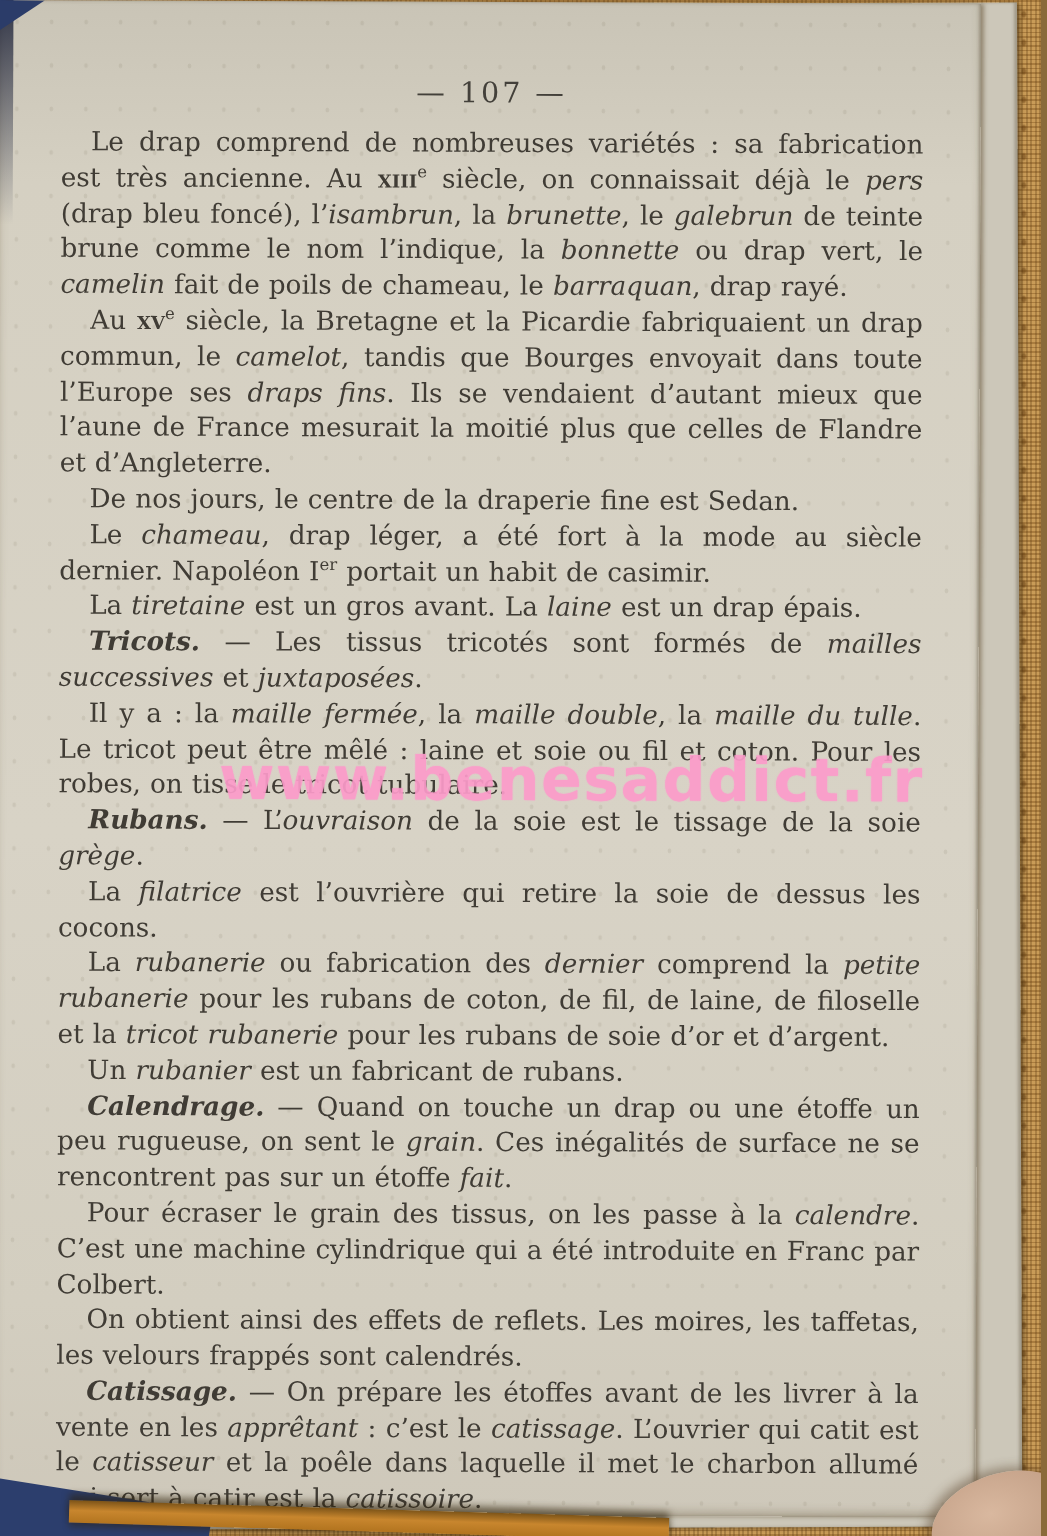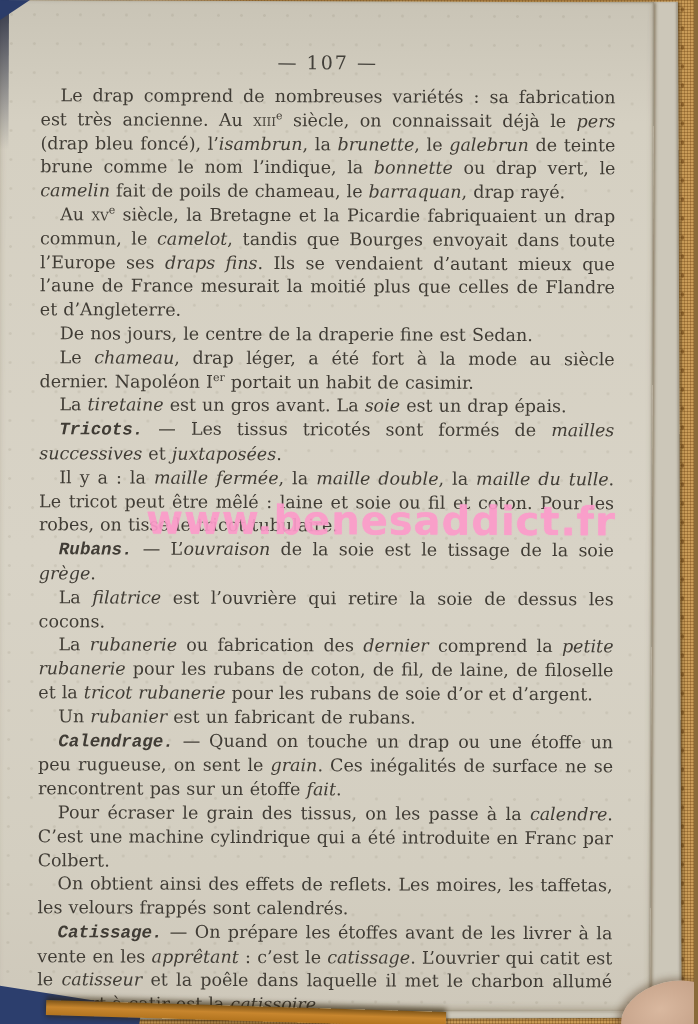--- a/index.html
+++ b/index.html
@@ -36,22 +36,22 @@
     background:#2b3c69;clip-path:polygon(0 0,100% 0,0 100%);}
 
   .page-number{position:absolute;left:40px;top:50px;width:576px;
     text-align:center;font-size:19px;letter-spacing:2px;color:#43403a;}
 
   .text-block{position:absolute;left:41px;top:84px;width:575px;
     font-size:17.5px;line-height:23.8px;color:#403c35;text-align:justify;
     word-spacing:0.5px;}
   .text-block p{margin:0;text-indent:20px;}
   .it{font-style:italic;}
-  .bd{font-weight:bold;font-family:Liberation Mono, monospace;}
-  .sc{font-variant:small-caps;}
+  .bd{font-weight:bold;}
+  .sc{font-variant:small-caps;font-weight:bold;}
   sup{font-size:11px;line-height:0;}
 
   .watermark{position:absolute;left:148px;top:496px;
     font-family:"DejaVu Sans", sans-serif;font-weight:bold;font-size:40px;
     letter-spacing:1px;color:#fc9bca;opacity:.92;white-space:nowrap;
     text-shadow:0 0 1px #fc9bca;}
 
   
   .bl-navy{position:absolute;left:-12px;top:996px;width:150px;height:60px;
     background:#2c3e6d;transform:rotate(9deg);z-index:6;}
@@ -77,21 +77,21 @@
     <div class="left-shade"></div>
     <div class="tl-corner"></div>
 
     <div class="page-number">— 107 —</div>
 
     <div class="text-block" id="text-block">
         <p><span>Le drap comprend de nombreuses variétés : sa fabrication est très ancienne. Au </span><span class="sc">xiii</span><sup>e</sup><span> siècle, on connaissait déjà le </span><span class="it">pers</span><span> (drap bleu foncé), l’</span><span class="it">isambrun</span><span>, la </span><span class="it">brunette</span><span>, le </span><span class="it">galebrun</span><span> de teinte brune comme le nom l’indique, la </span><span class="it">bonnette</span><span> ou drap vert, le </span><span class="it">camelin</span><span> fait de poils de chameau, le </span><span class="it">barraquan</span><span>, drap rayé.</span></p>
         <p><span>Au </span><span class="sc">xv</span><sup>e</sup><span> siècle, la Bretagne et la Picardie fabriquaient un drap commun, le </span><span class="it">camelot</span><span>, tandis que Bourges envoyait dans toute l’Europe ses </span><span class="it">draps fins</span><span>. Ils se vendaient d’autant mieux que l’aune de France mesurait la moitié plus que celles de Flandre et d’Angleterre.</span></p>
         <p><span>De nos jours, le centre de la draperie fine est Sedan.</span></p>
         <p><span>Le </span><span class="it">chameau</span><span>, drap léger, a été fort à la mode au siècle dernier. Napoléon I</span><sup>er</sup><span> portait un habit de casimir.</span></p>
-        <p><span>La </span><span class="it">tiretaine</span><span> est un gros avant. La </span><span class="it">soie</span><span> est un drap épais.</span></p>
+        <p><span>La </span><span class="it">tiretaine</span><span> est un gros avant. La </span><span class="it">laine</span><span> est un drap épais.</span></p>
         <p><span class="it bd">Tricots.</span><span> — Les tissus tricotés sont formés de </span><span class="it">mailles successives</span><span> et </span><span class="it">juxtaposées</span><span>.</span></p>
         <p><span>Il y a : la </span><span class="it">maille fermée</span><span>, la </span><span class="it">maille double</span><span>, la </span><span class="it">maille du tulle</span><span>. Le tricot peut être mêlé : laine et soie ou fil et coton. Pour les robes, on tisse le tricot tubulaire.</span></p>
         <p><span class="it bd">Rubans.</span><span> — L’</span><span class="it">ouvraison</span><span> de la soie est le tissage de la soie </span><span class="it">grège</span><span>.</span></p>
         <p><span>La </span><span class="it">filatrice</span><span> est l’ouvrière qui retire la soie de dessus les cocons.</span></p>
         <p><span>La </span><span class="it">rubanerie</span><span> ou fabrication des </span><span class="it">dernier</span><span> comprend la </span><span class="it">petite rubanerie</span><span> pour les rubans de coton, de fil, de laine, de filoselle et la </span><span class="it">tricot rubanerie</span><span> pour les rubans de soie d’or et d’argent.</span></p>
         <p><span>Un </span><span class="it">rubanier</span><span> est un fabricant de rubans.</span></p>
         <p><span class="it bd">Calendrage.</span><span> — Quand on touche un drap ou une étoffe un peu rugueuse, on sent le </span><span class="it">grain</span><span>. Ces inégalités de surface ne se rencontrent pas sur un étoffe </span><span class="it">fait</span><span>.</span></p>
         <p><span>Pour écraser le grain des tissus, on les passe à la </span><span class="it">calendre</span><span>. C’est une machine cylindrique qui a été introduite en Franc par Colbert.</span></p>
         <p><span>On obtient ainsi des effets de reflets. Les moires, les taffetas, les velours frappés sont calendrés.</span></p>
         <p><span class="it bd">Catissage.</span><span> — On prépare les étoffes avant de les livrer à la vente en les </span><span class="it">apprêtant</span><span> : c’est le </span><span class="it">catissage</span><span>. L’ouvrier qui catit est le </span><span class="it">catisseur</span><span> et la poêle dans laquelle il met le charbon allumé qui sert à catir est la </span><span class="it">catissoire</span><span>.</span></p>

